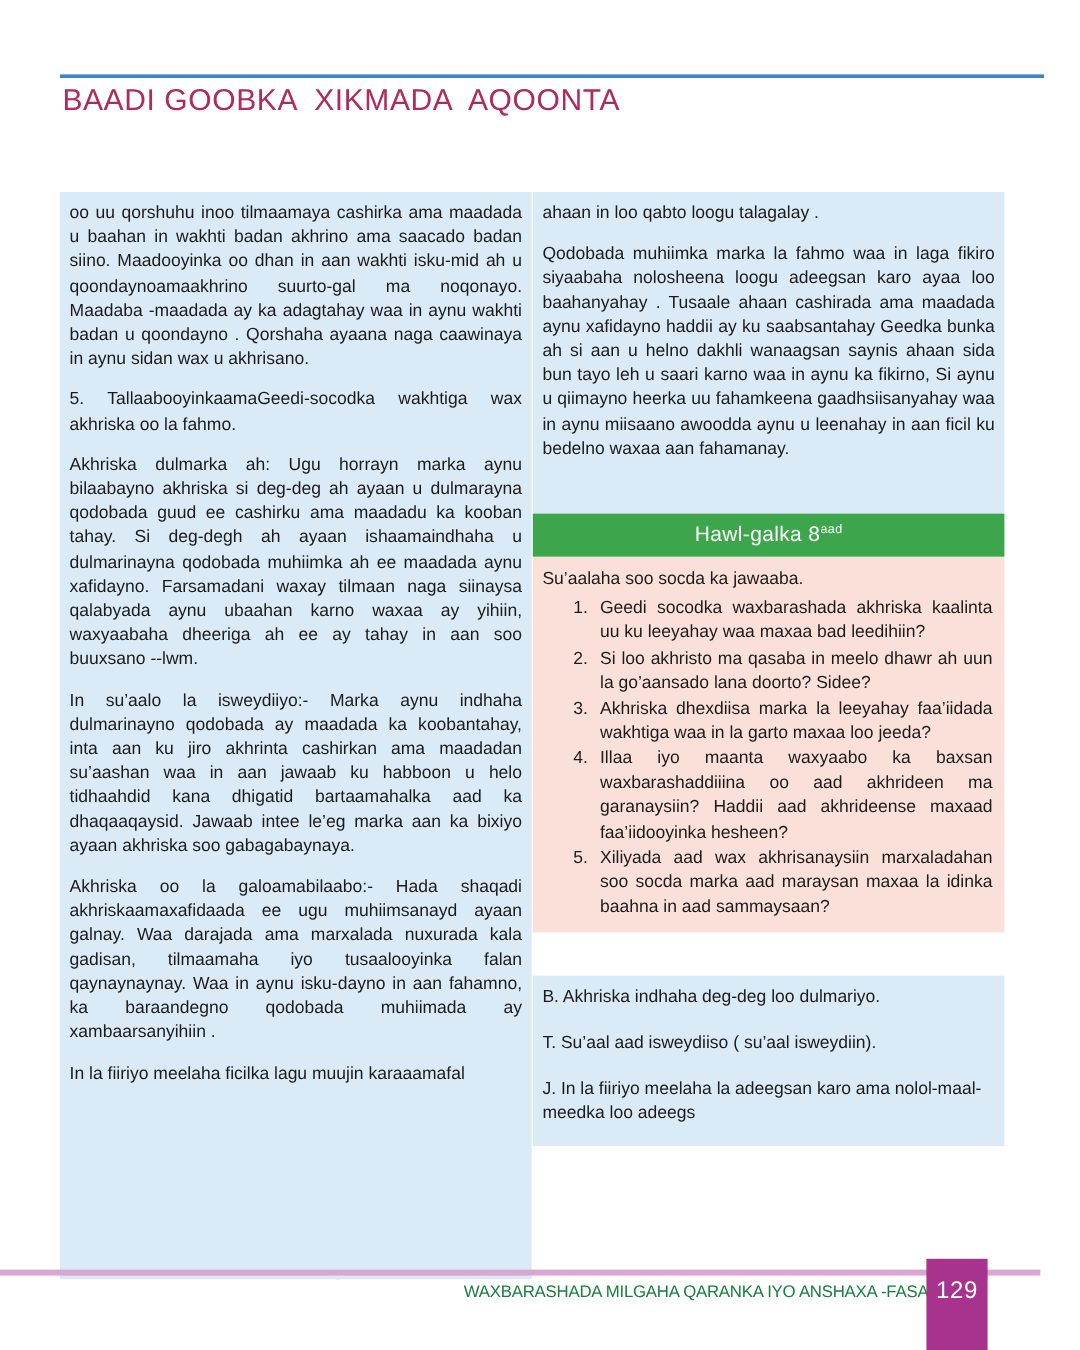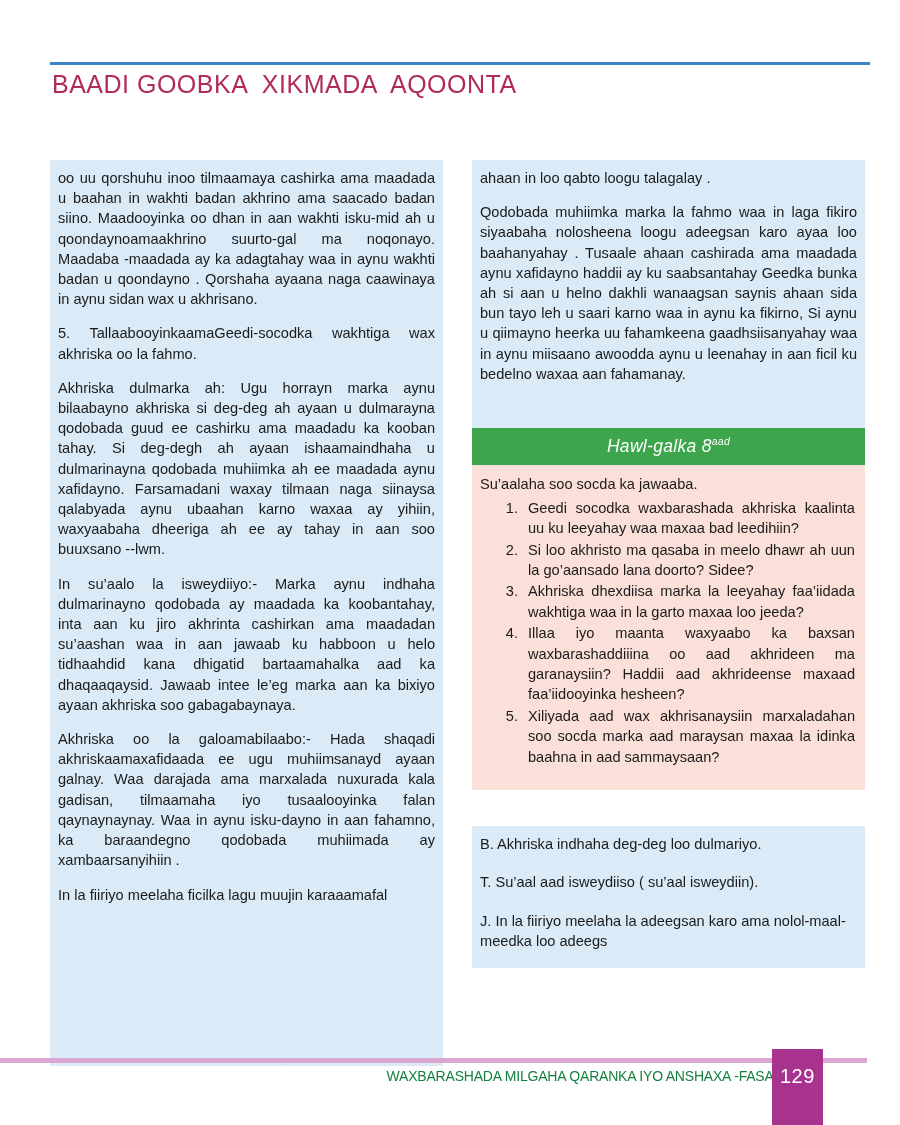--- a/index.html
+++ b/index.html
@@ -37,21 +37,21 @@
     white-space:pre;
   }
 
   
   .col{
     position:absolute;
     box-sizing:border-box;
     z-index:2;
   }
   .col-left{left:50px;top:124px;width:393px;}
-  .col-right{left:472px;top:124px;width:393px;}
+  .col-right{left:444px;top:124px;width:393px;}
 
   .blue-box{
     background:#daeaf7;
     padding:8px 8px 10px 8px;
     box-sizing:border-box;
     margin-top:36px;
   }
   .blue-box p{
     margin:0 0 14px 0;
     font-size:14.6px;
@@ -68,26 +68,25 @@
 
   
   .rb-top{min-height:268px;}
   .activity-header{
     background:#3da54b;
     color:#ffffff;
     text-align:center;
     font-size:17.5px;
     padding:7px 0 8px 0;
     letter-spacing:.3px;
-    font-style:italic;
   }
   .activity-header sup{font-size:10.5px;vertical-align:super;}
   .activity-body{
     background:#fbe0d9;
-    padding:9px 10px 22px 8px;
+    padding:9px 10px 10px 8px;
     box-sizing:border-box;
   }
   .activity-body .lead{
     margin:0 0 4px 0;
     font-size:14.6px;
     line-height:20px;
     color:#1b1b1b;
   }
   ol.questions{
     margin:0;

